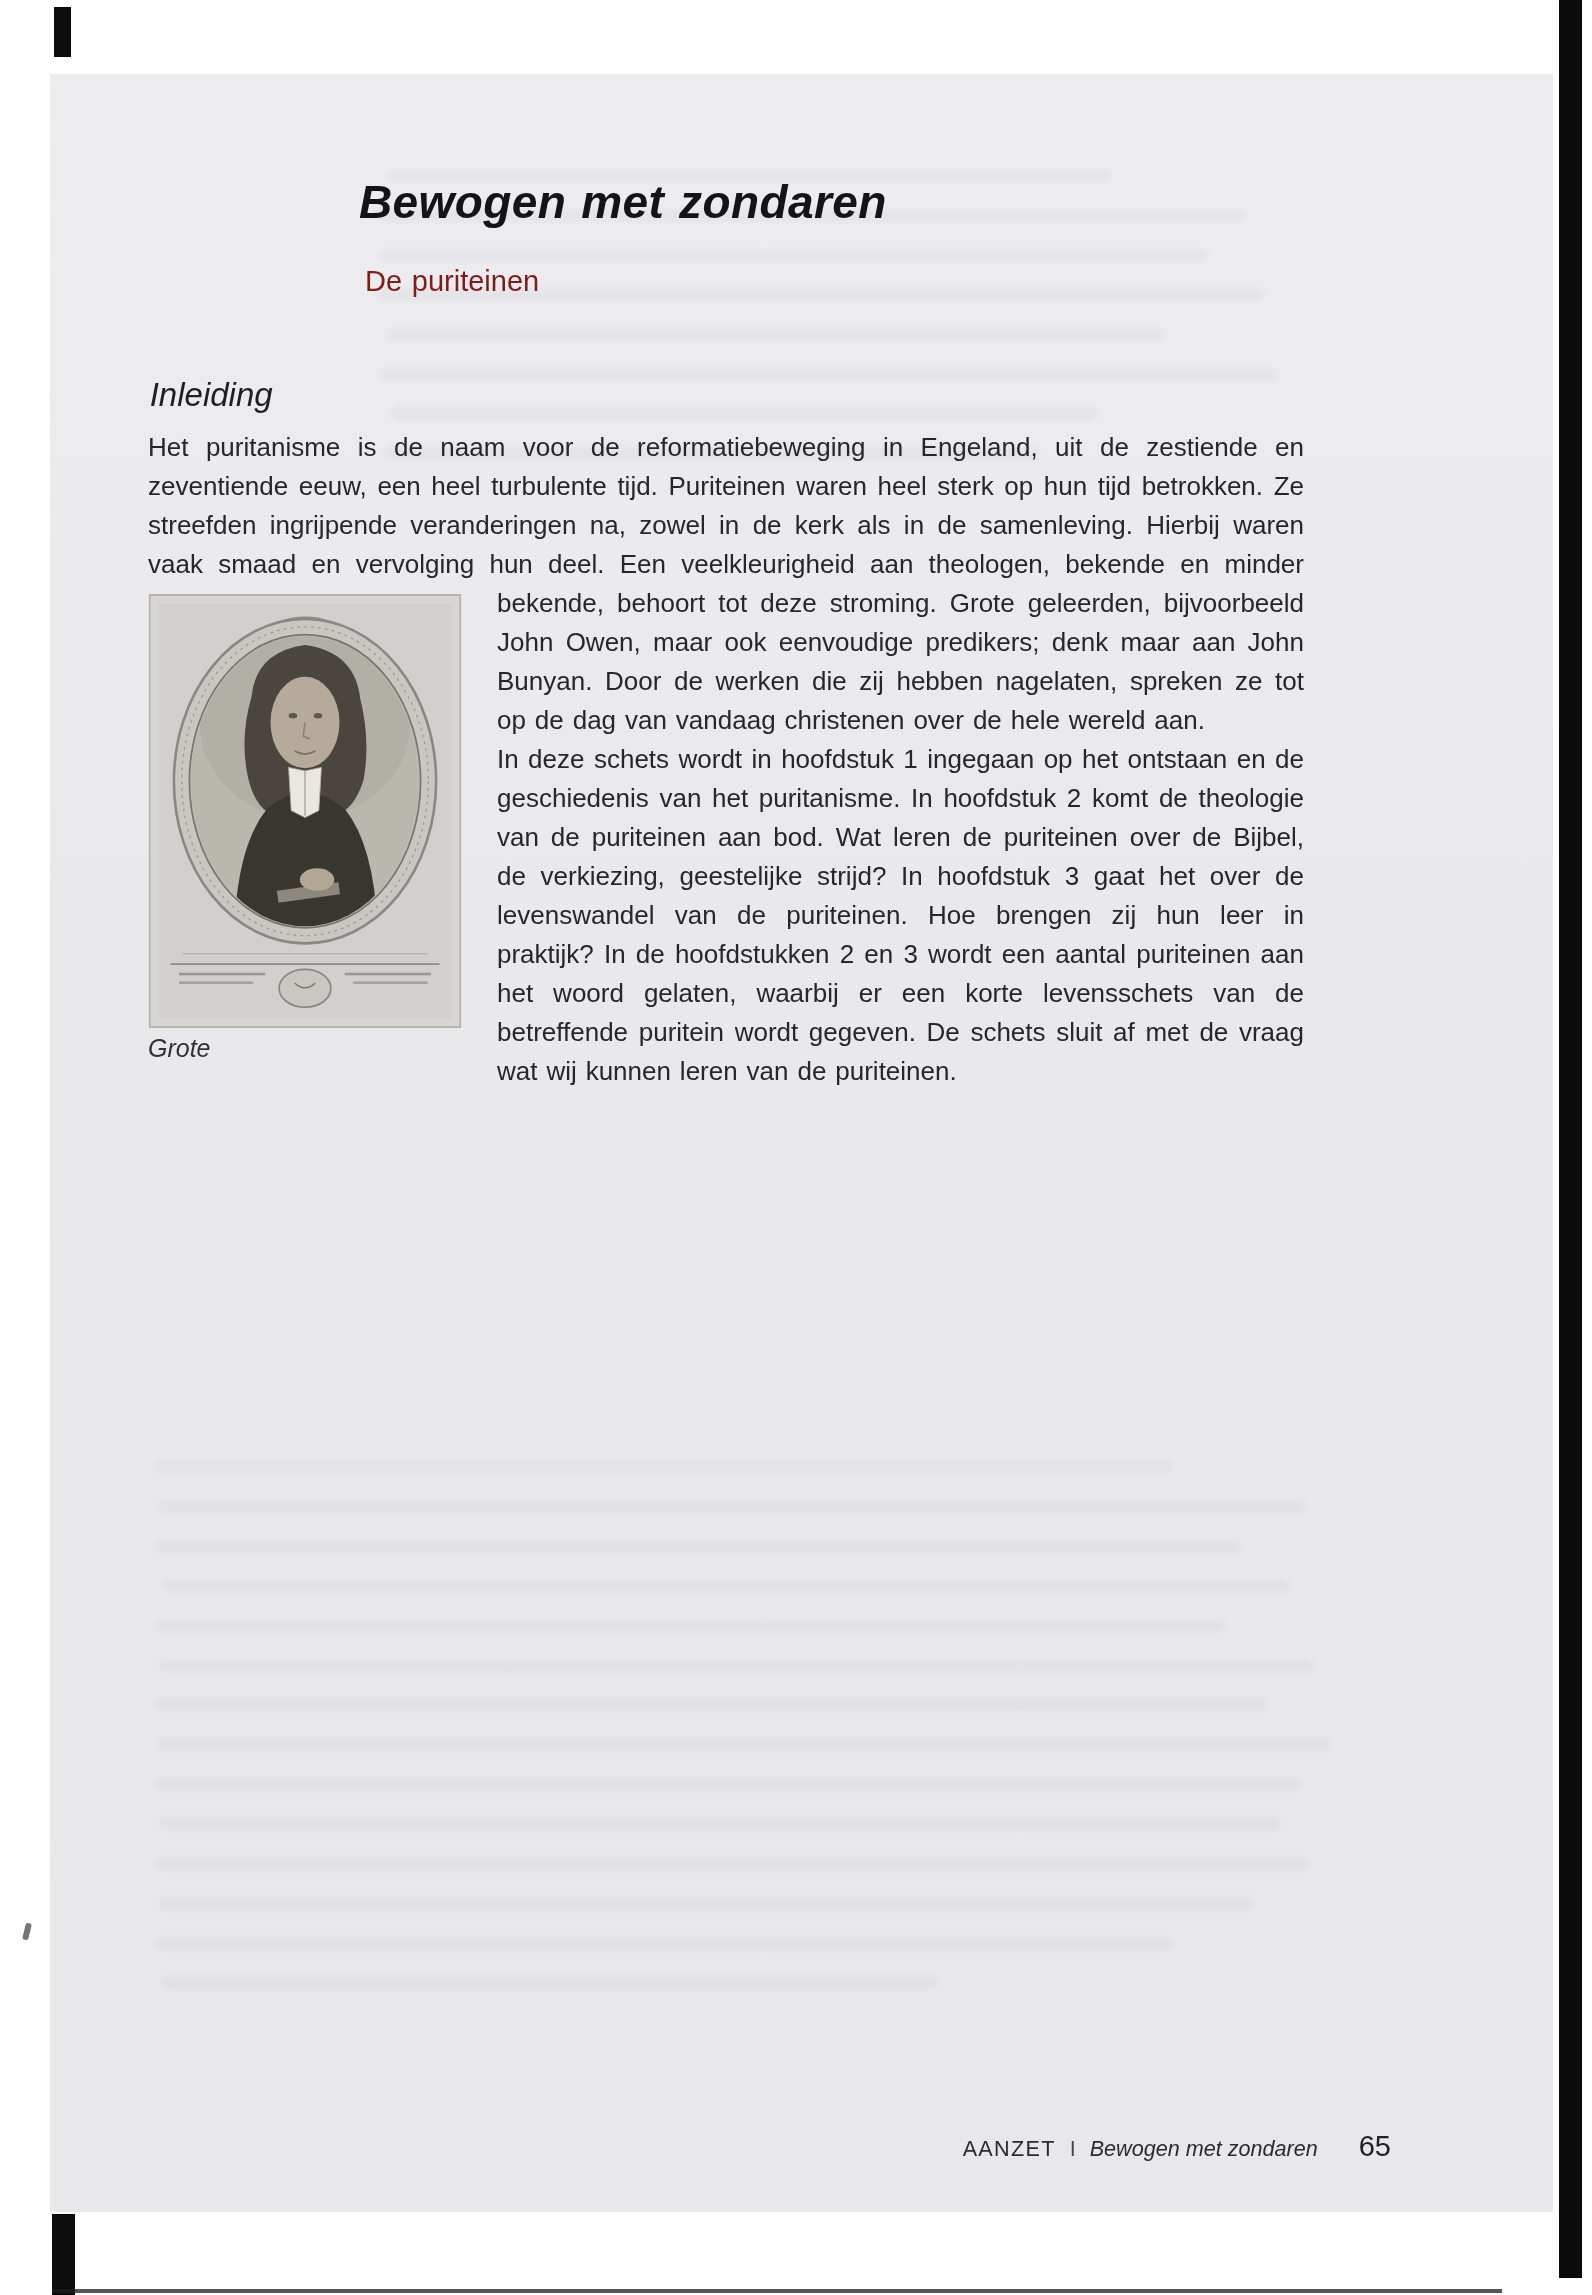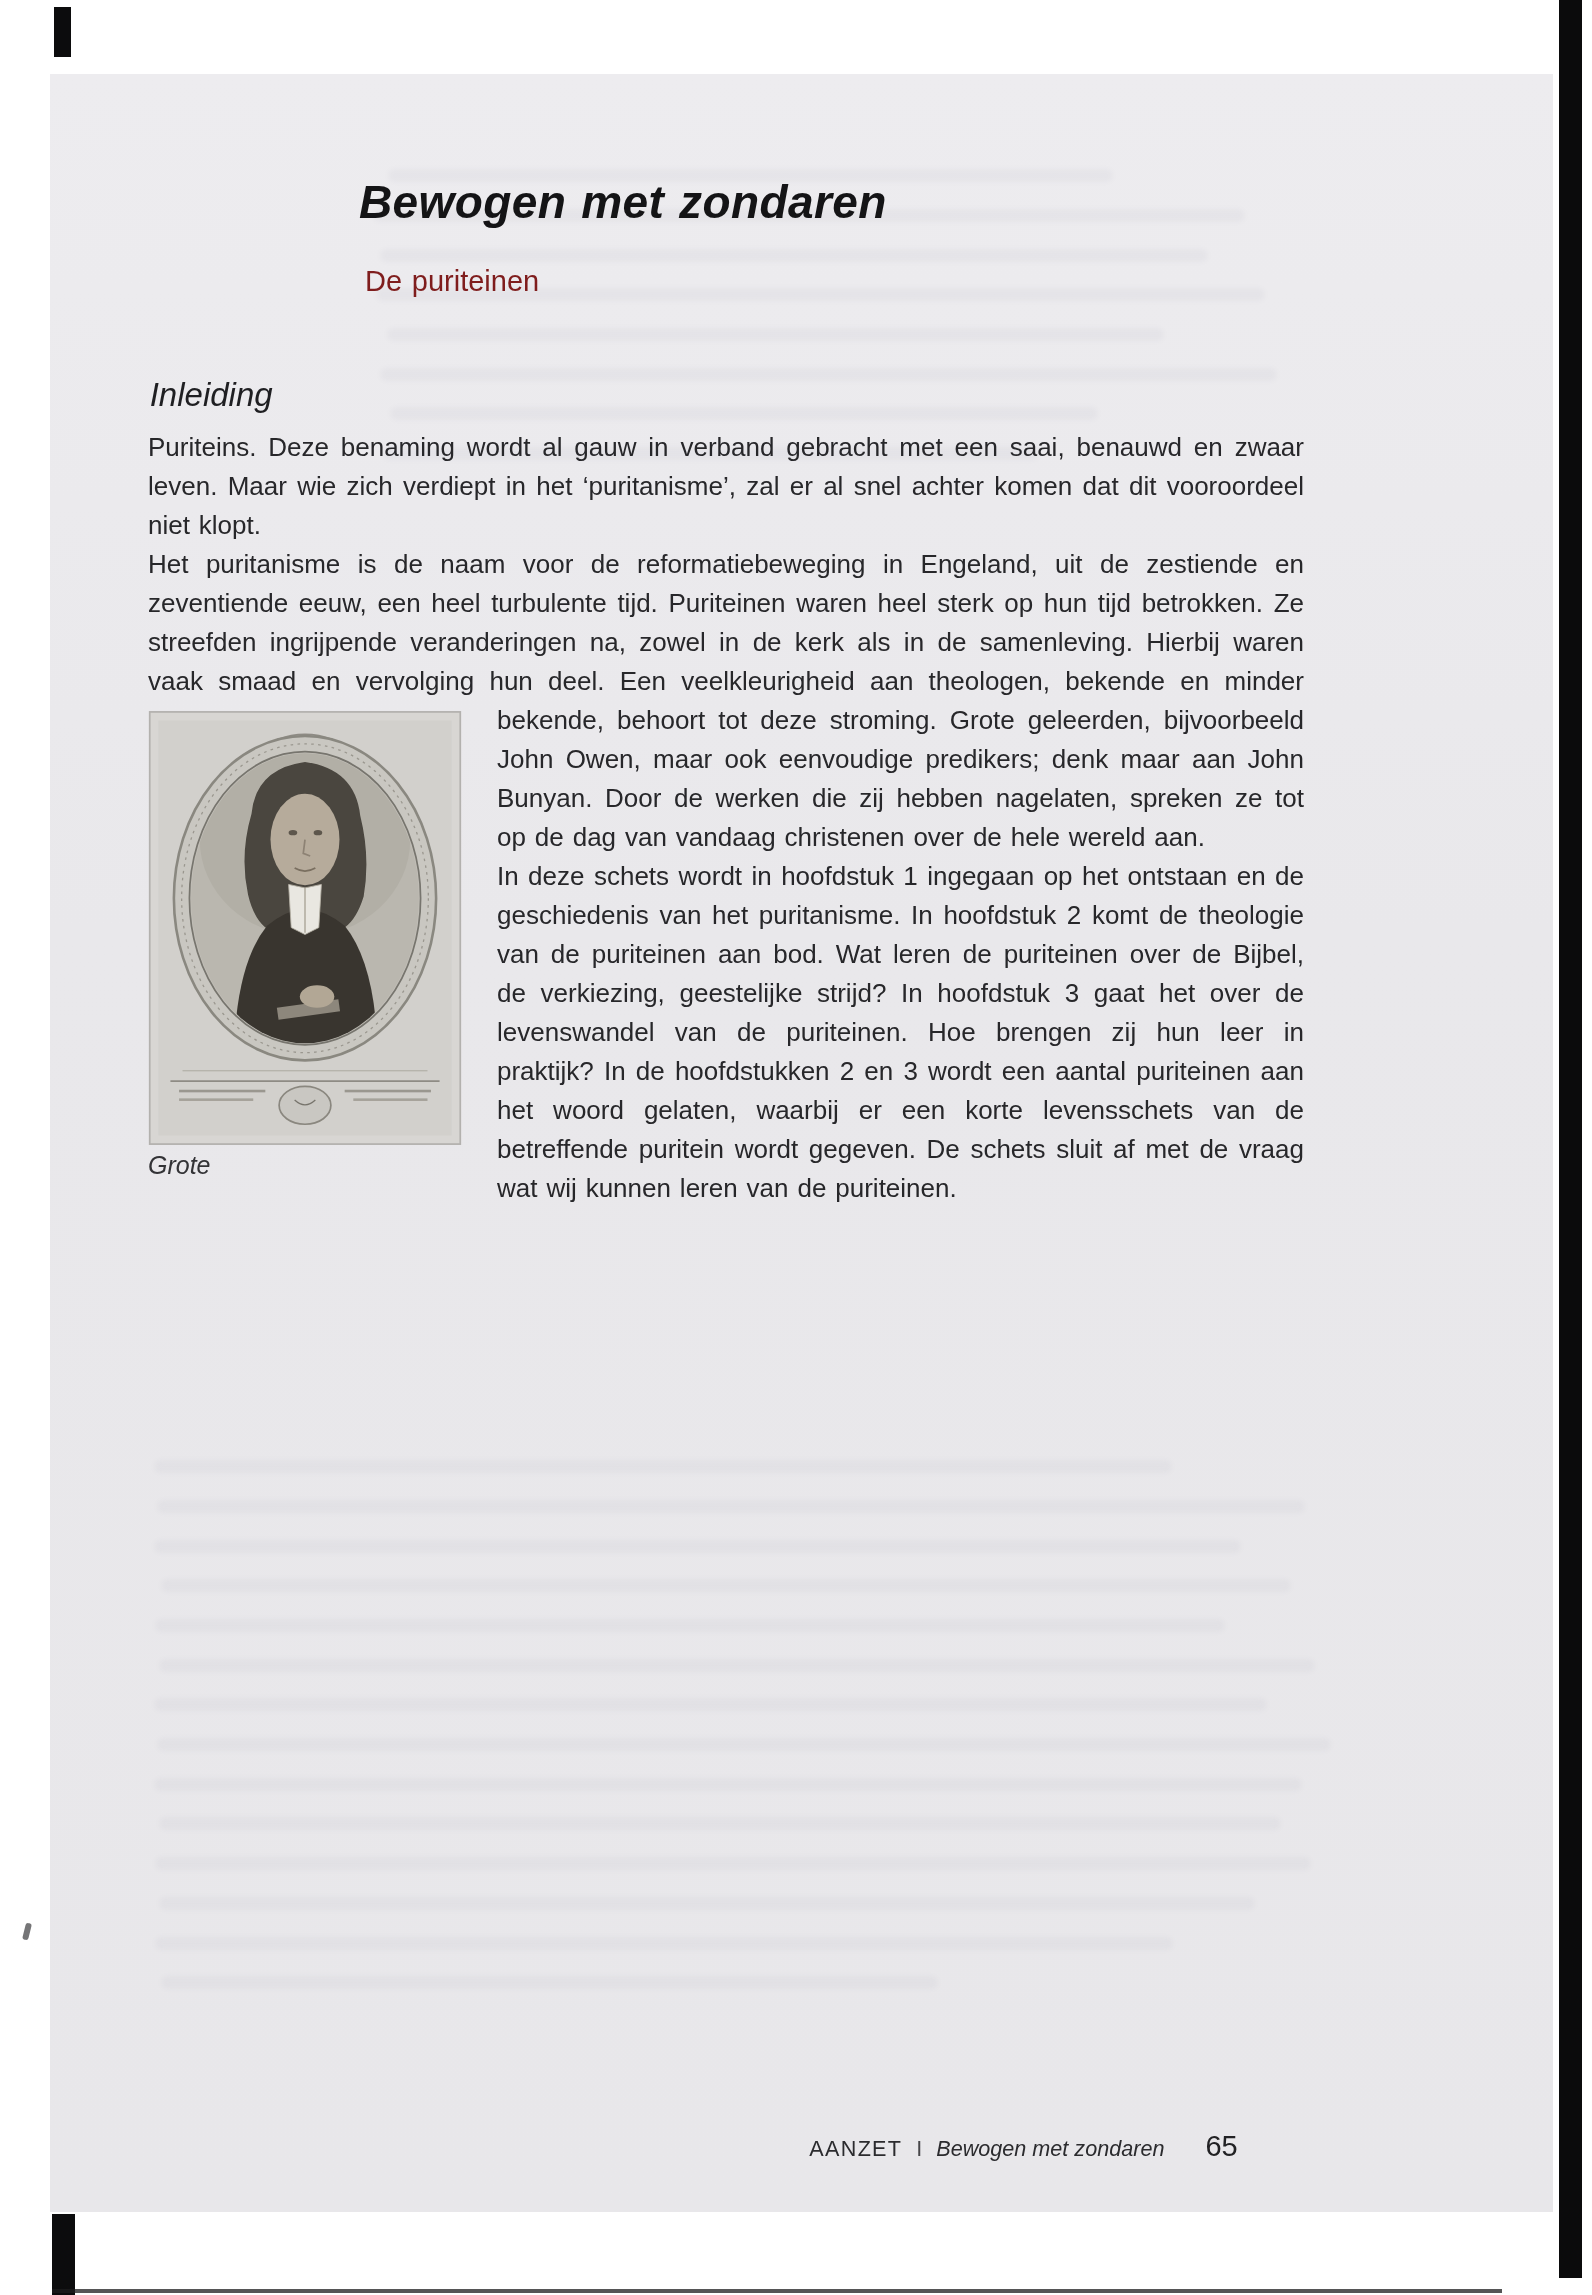--- a/index.html
+++ b/index.html
@@ -40,21 +40,21 @@
   
   .portrait{
     float:left;width:314px;margin:8.6px 35px 3.5px 0;
   }
   .portrait svg{display:block;width:314px;height:436px;}
   .caption{font-style:italic;font-size:25px;line-height:35px;margin-top:10.4px;color:#333336;text-align:left;}
 
   
   .footer{
     position:absolute;top:2130px;left:656px;width:735px;
-    display:flex;justify-content:center;align-items:baseline;
+    display:flex;justify-content:flex-end;align-items:baseline;
     font-size:21.6px;color:#2b2b2e;
   }
   .footer .journal{letter-spacing:1.3px;}
   .footer .sep{margin:0 14px;opacity:.85;}
   .footer .article{font-style:italic;}
   .footer .pagenum{font-size:29px;margin-left:41px;color:#222224;}
 </style>
 </head>
 <body>
 
@@ -90,23 +90,20 @@
   <div class="ghost" style="left:155px;top:1937px;width:1018px;"></div>
   <div class="ghost" style="left:161px;top:1976px;width:777px;"></div>
 </div>
 
 <div class="content">
   <h1 class="title">Bewogen met zondaren</h1>
   <div class="subtitle">De puriteinen</div>
   <h2 class="heading">Inleiding</h2>
 
   <div class="bodytext">
-    <p>
-      <span>Puriteins. Deze benaming wordt al gauw in verband gebracht met een saai, benauwd en zwaar leven. Maar wie zich verdiept in het ‘puritanisme’, zal er al snel achter komen dat dit vooroordeel niet klopt.</span>
-    </p>
     <p>
       <span>Het puritanisme is de naam voor de reformatiebeweging in Engeland, uit de zestiende en zeventiende eeuw, een heel turbulente tijd. Puriteinen waren heel sterk op hun tijd betrokken. Ze streefden ingrijpende veranderingen na, zowel in de kerk als in de samenleving. Hierbij waren vaak smaad en vervolging hun deel. Een veelkleurigheid aan theologen, bekende en minder bekende, behoort</span>
       <span class="portrait">
         <svg viewBox="0 0 364 505" aria-hidden="true">
           <rect x="2" y="2" width="360" height="501" fill="#d8d6d3" stroke="#b3b1ae" stroke-width="2"></rect>
           <rect x="12" y="12" width="340" height="481" fill="#d2d0cc"></rect>
           <path d="M150 34 Q182 22 214 34" stroke="#8e8b84" stroke-width="2" fill="none"></path>
           <ellipse cx="182" cy="218" rx="152" ry="188" fill="#c9c7c1" stroke="#8a8880" stroke-width="3"></ellipse>
           <ellipse cx="182" cy="218" rx="143" ry="179" fill="none" stroke="#9a978f" stroke-width="1.5" stroke-dasharray="3 5"></ellipse>
           <ellipse cx="182" cy="218" rx="134" ry="170" fill="#c1beb7" stroke="#77756e" stroke-width="2"></ellipse>

